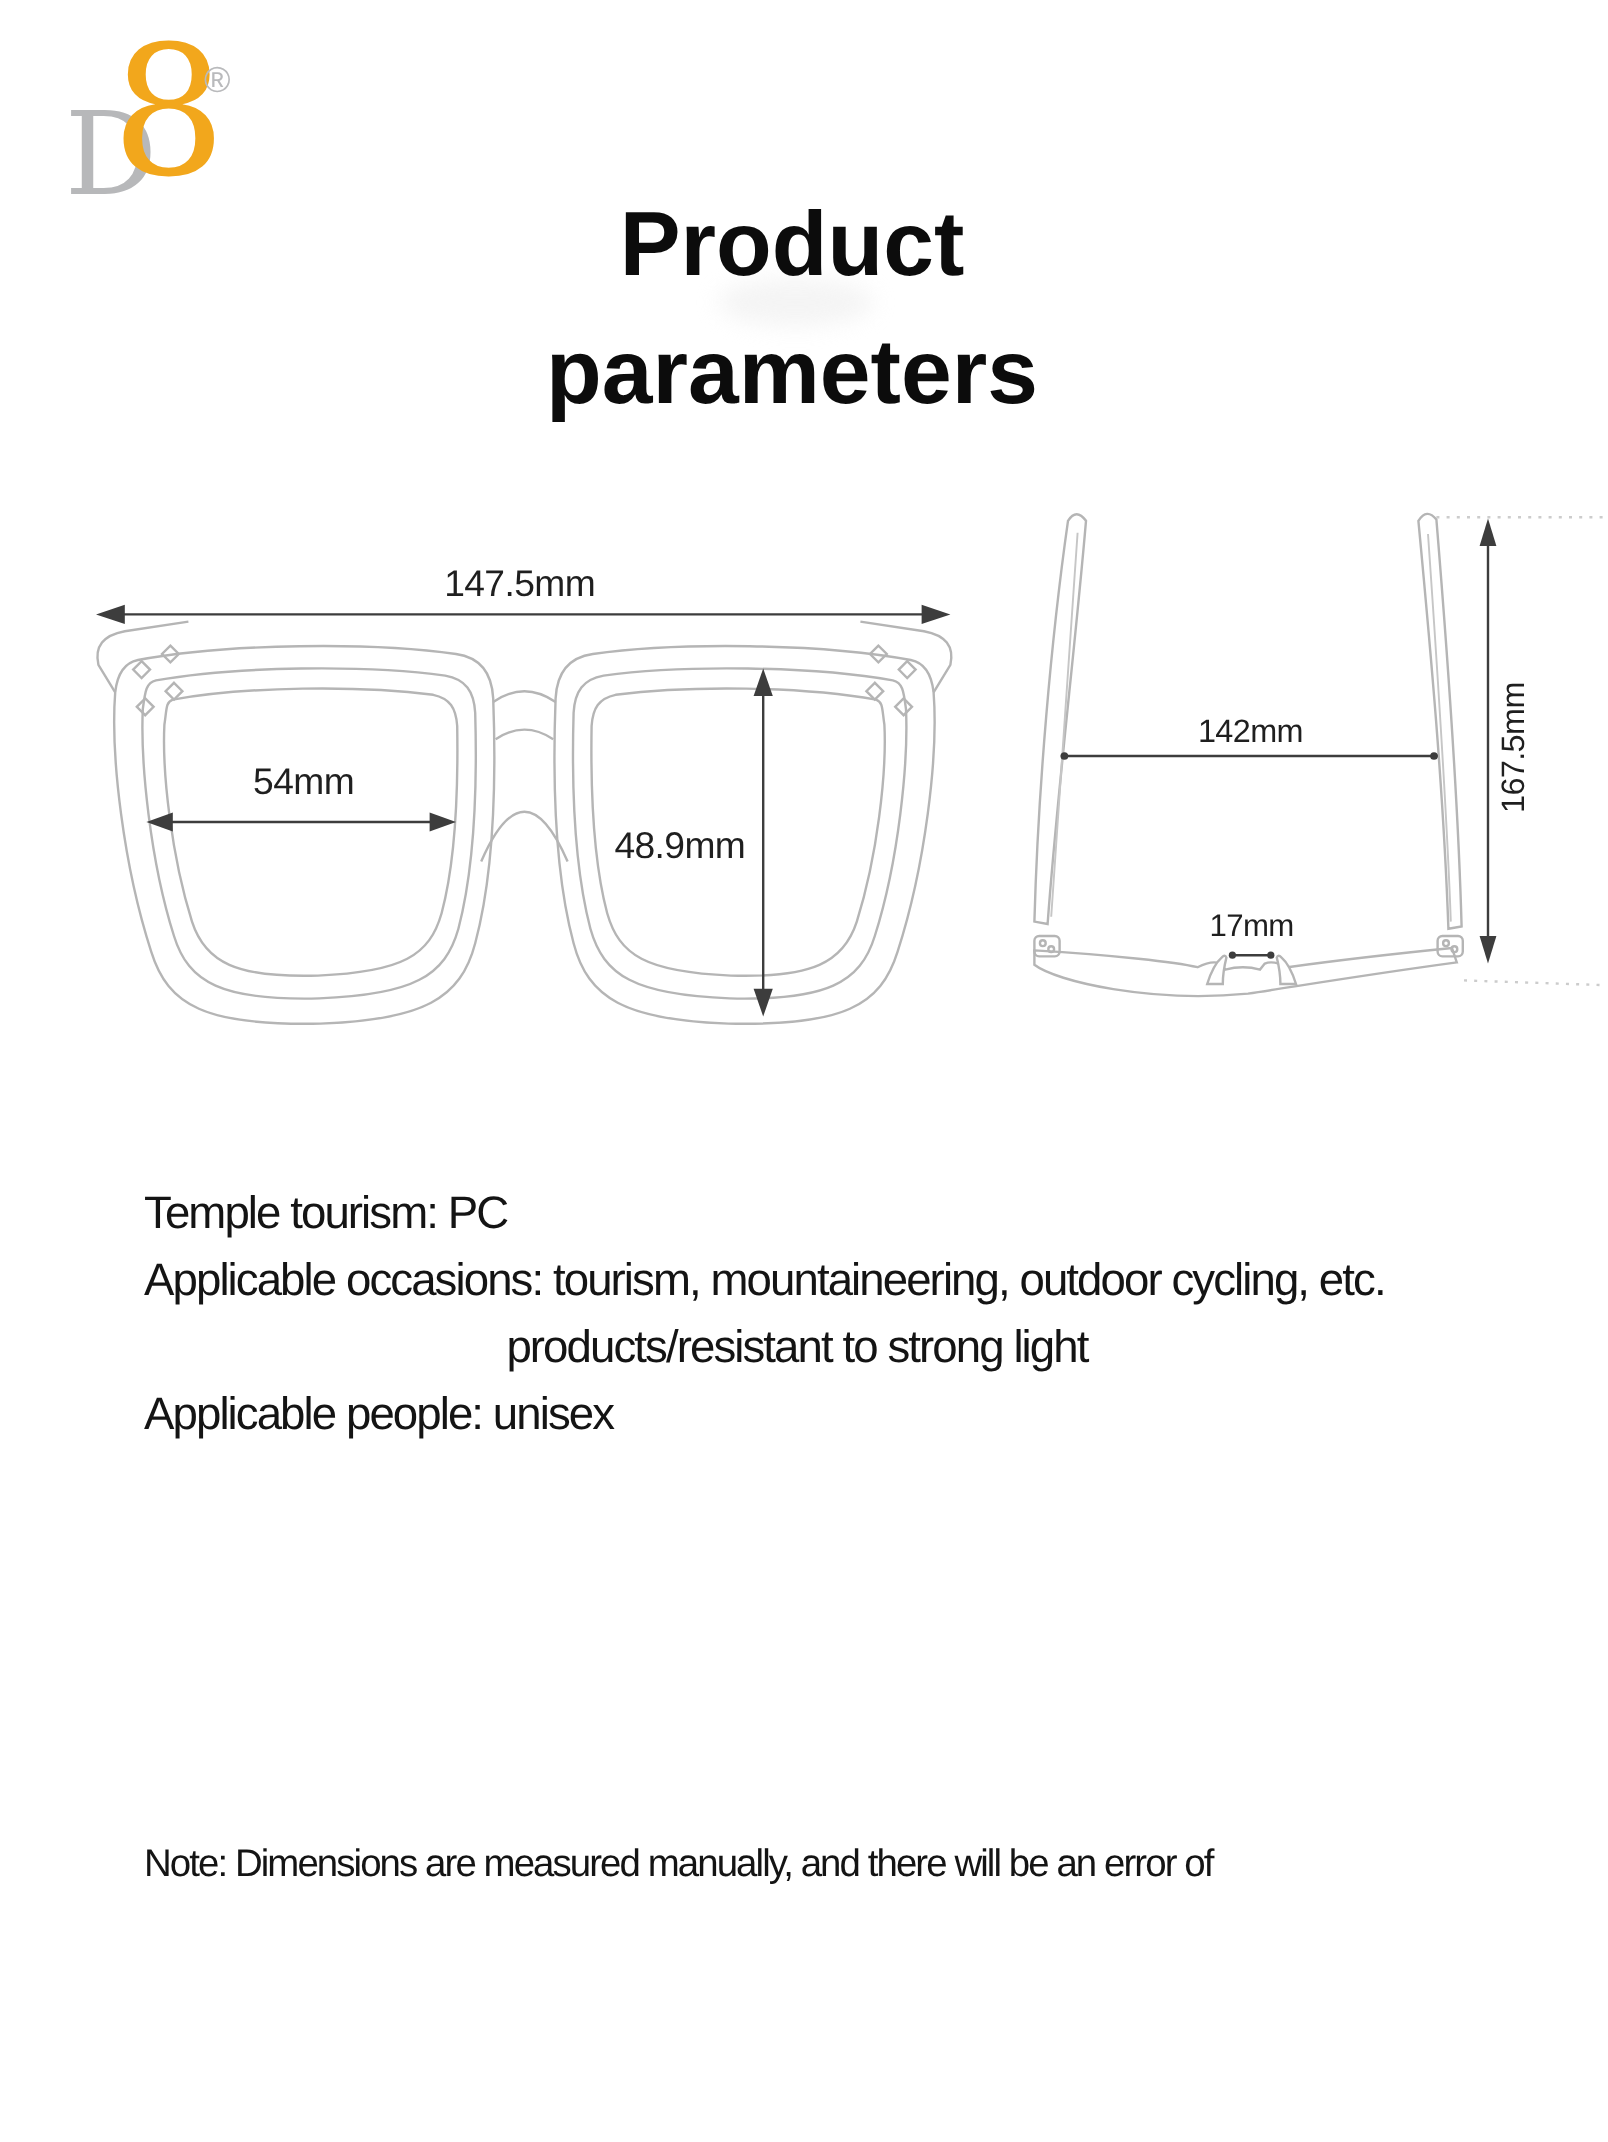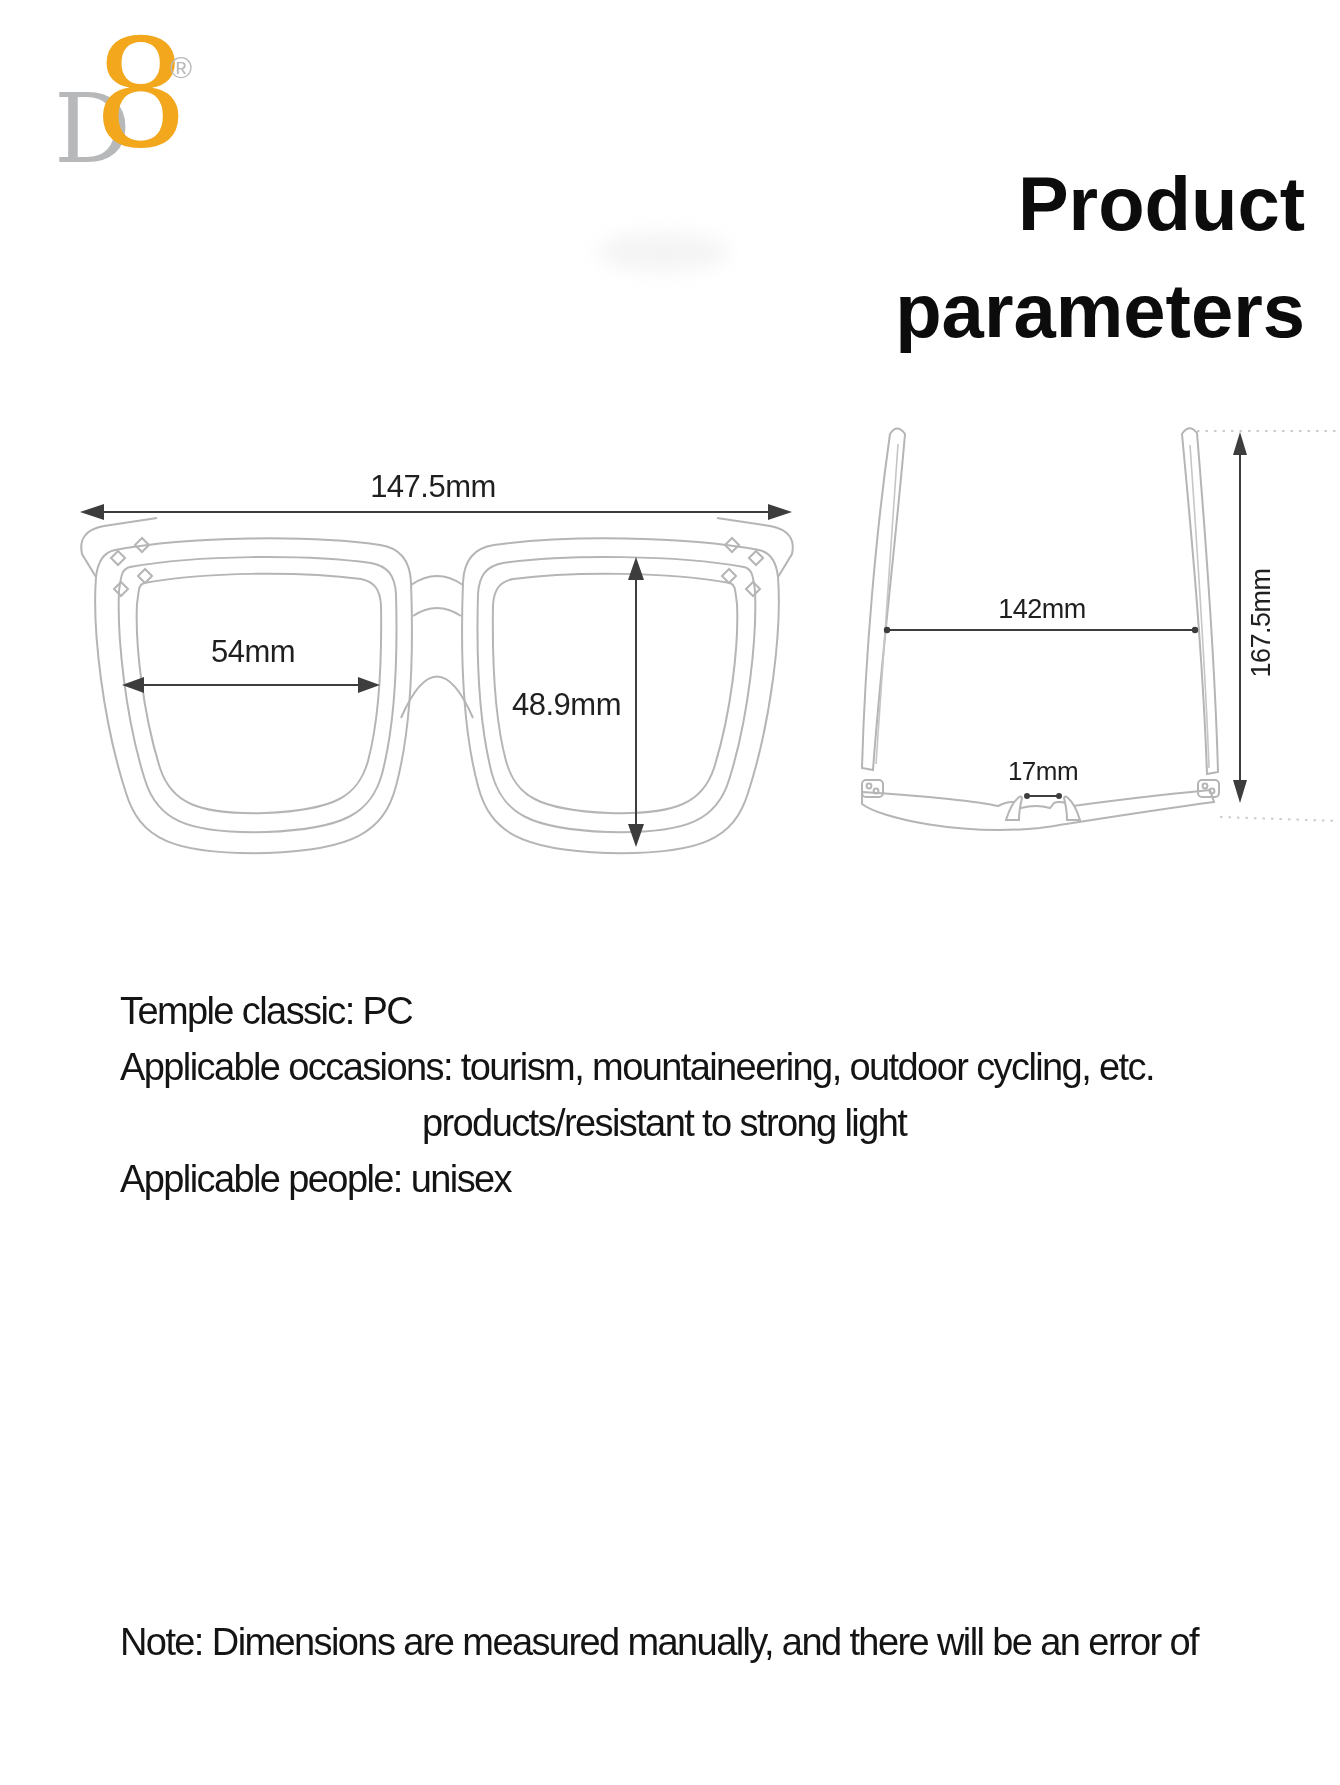--- a/index.html
+++ b/index.html
@@ -23,21 +23,21 @@
   .logo-r{
     position:absolute;left:130px;top:18px;
     font-size:30px;line-height:1;color:#b9babc;
   }
   
   .title{
     position:absolute;left:15px;top:150px;width:1290px;margin:0;
     text-align:center;font-size:76px;font-weight:700;line-height:107px;
     color:#0c0c0c;letter-spacing:0;
   }
-  .title .tl{display:block;text-align:right;}
+  .title .tl{display:block;}
   .watermark{
     position:absolute;left:598px;top:232px;width:130px;height:40px;
     background:#ececec;border-radius:50%;filter:blur(9px);opacity:.55;
   }
   
   .front-svg{position:absolute;left:55px;top:400px;}
   .side-svg{position:absolute;left:840px;top:360px;}
   .outline{stroke:var(--drawing-outline,#b5b5b5);stroke-width:2;fill:none;}
   .outline-f{stroke:var(--drawing-outline,#b5b5b5);stroke-width:2;fill:#ffffff;}
   .thin{stroke:#c6c6c6;stroke-width:1.6;fill:none;}
@@ -49,22 +49,22 @@
   }
   .dotted{stroke:#cccccc;stroke-width:2;fill:none;stroke-dasharray:2.5 6;}
   
   .specs{
     position:absolute;left:120px;top:983px;width:1150px;
     font-size:38px;line-height:56px;letter-spacing:-1.6px;color:#141414;
   }
   .spec-line{white-space:nowrap;}
   .spec-line.indent{padding-left:302px;}
   .note{
-    position:absolute;left:120px;top:1614px;width:1160px;
-    font-size:38px;line-height:56px;letter-spacing:-1.6px;color:#141414;
+    position:absolute;left:120px;top:1524px;width:1160px;
+    font-size:32px;line-height:56px;letter-spacing:-1.6px;color:#141414;
   }
 </style>
 </head>
 <body>
 
 <div class="page">
 
   <div class="logo">
     <span class="logo-d">D</span>
     <span class="logo-8">8</span>
@@ -166,21 +166,21 @@
 
     <g>
       <line class="dim-line" x1="400" y1="78" x2="400" y2="437"></line>
       <polygon class="dim-head" points="400,72 393,95 407,95"></polygon>
       <polygon class="dim-head" points="400,443 393,420 407,420"></polygon>
       <text class="dim-label" font-size="27" text-anchor="middle" transform="translate(430 263) rotate(-90)">167.5mm</text>
     </g>
   </svg>
 
   <div class="specs">
-    <div class="spec-line">Temple classic: PC</div>
+    <div class="spec-line">Temple tourism: PC</div>
     <div class="spec-line">Applicable occasions: tourism, mountaineering, outdoor cycling, etc.</div>
     <div class="spec-line indent">products/resistant to strong light</div>
     <div class="spec-line">Applicable people: unisex</div>
   </div>
 
   <div class="note">
     <div>Note: Dimensions are measured manually, and there will be an error of</div>
   </div>
 
 </div>

